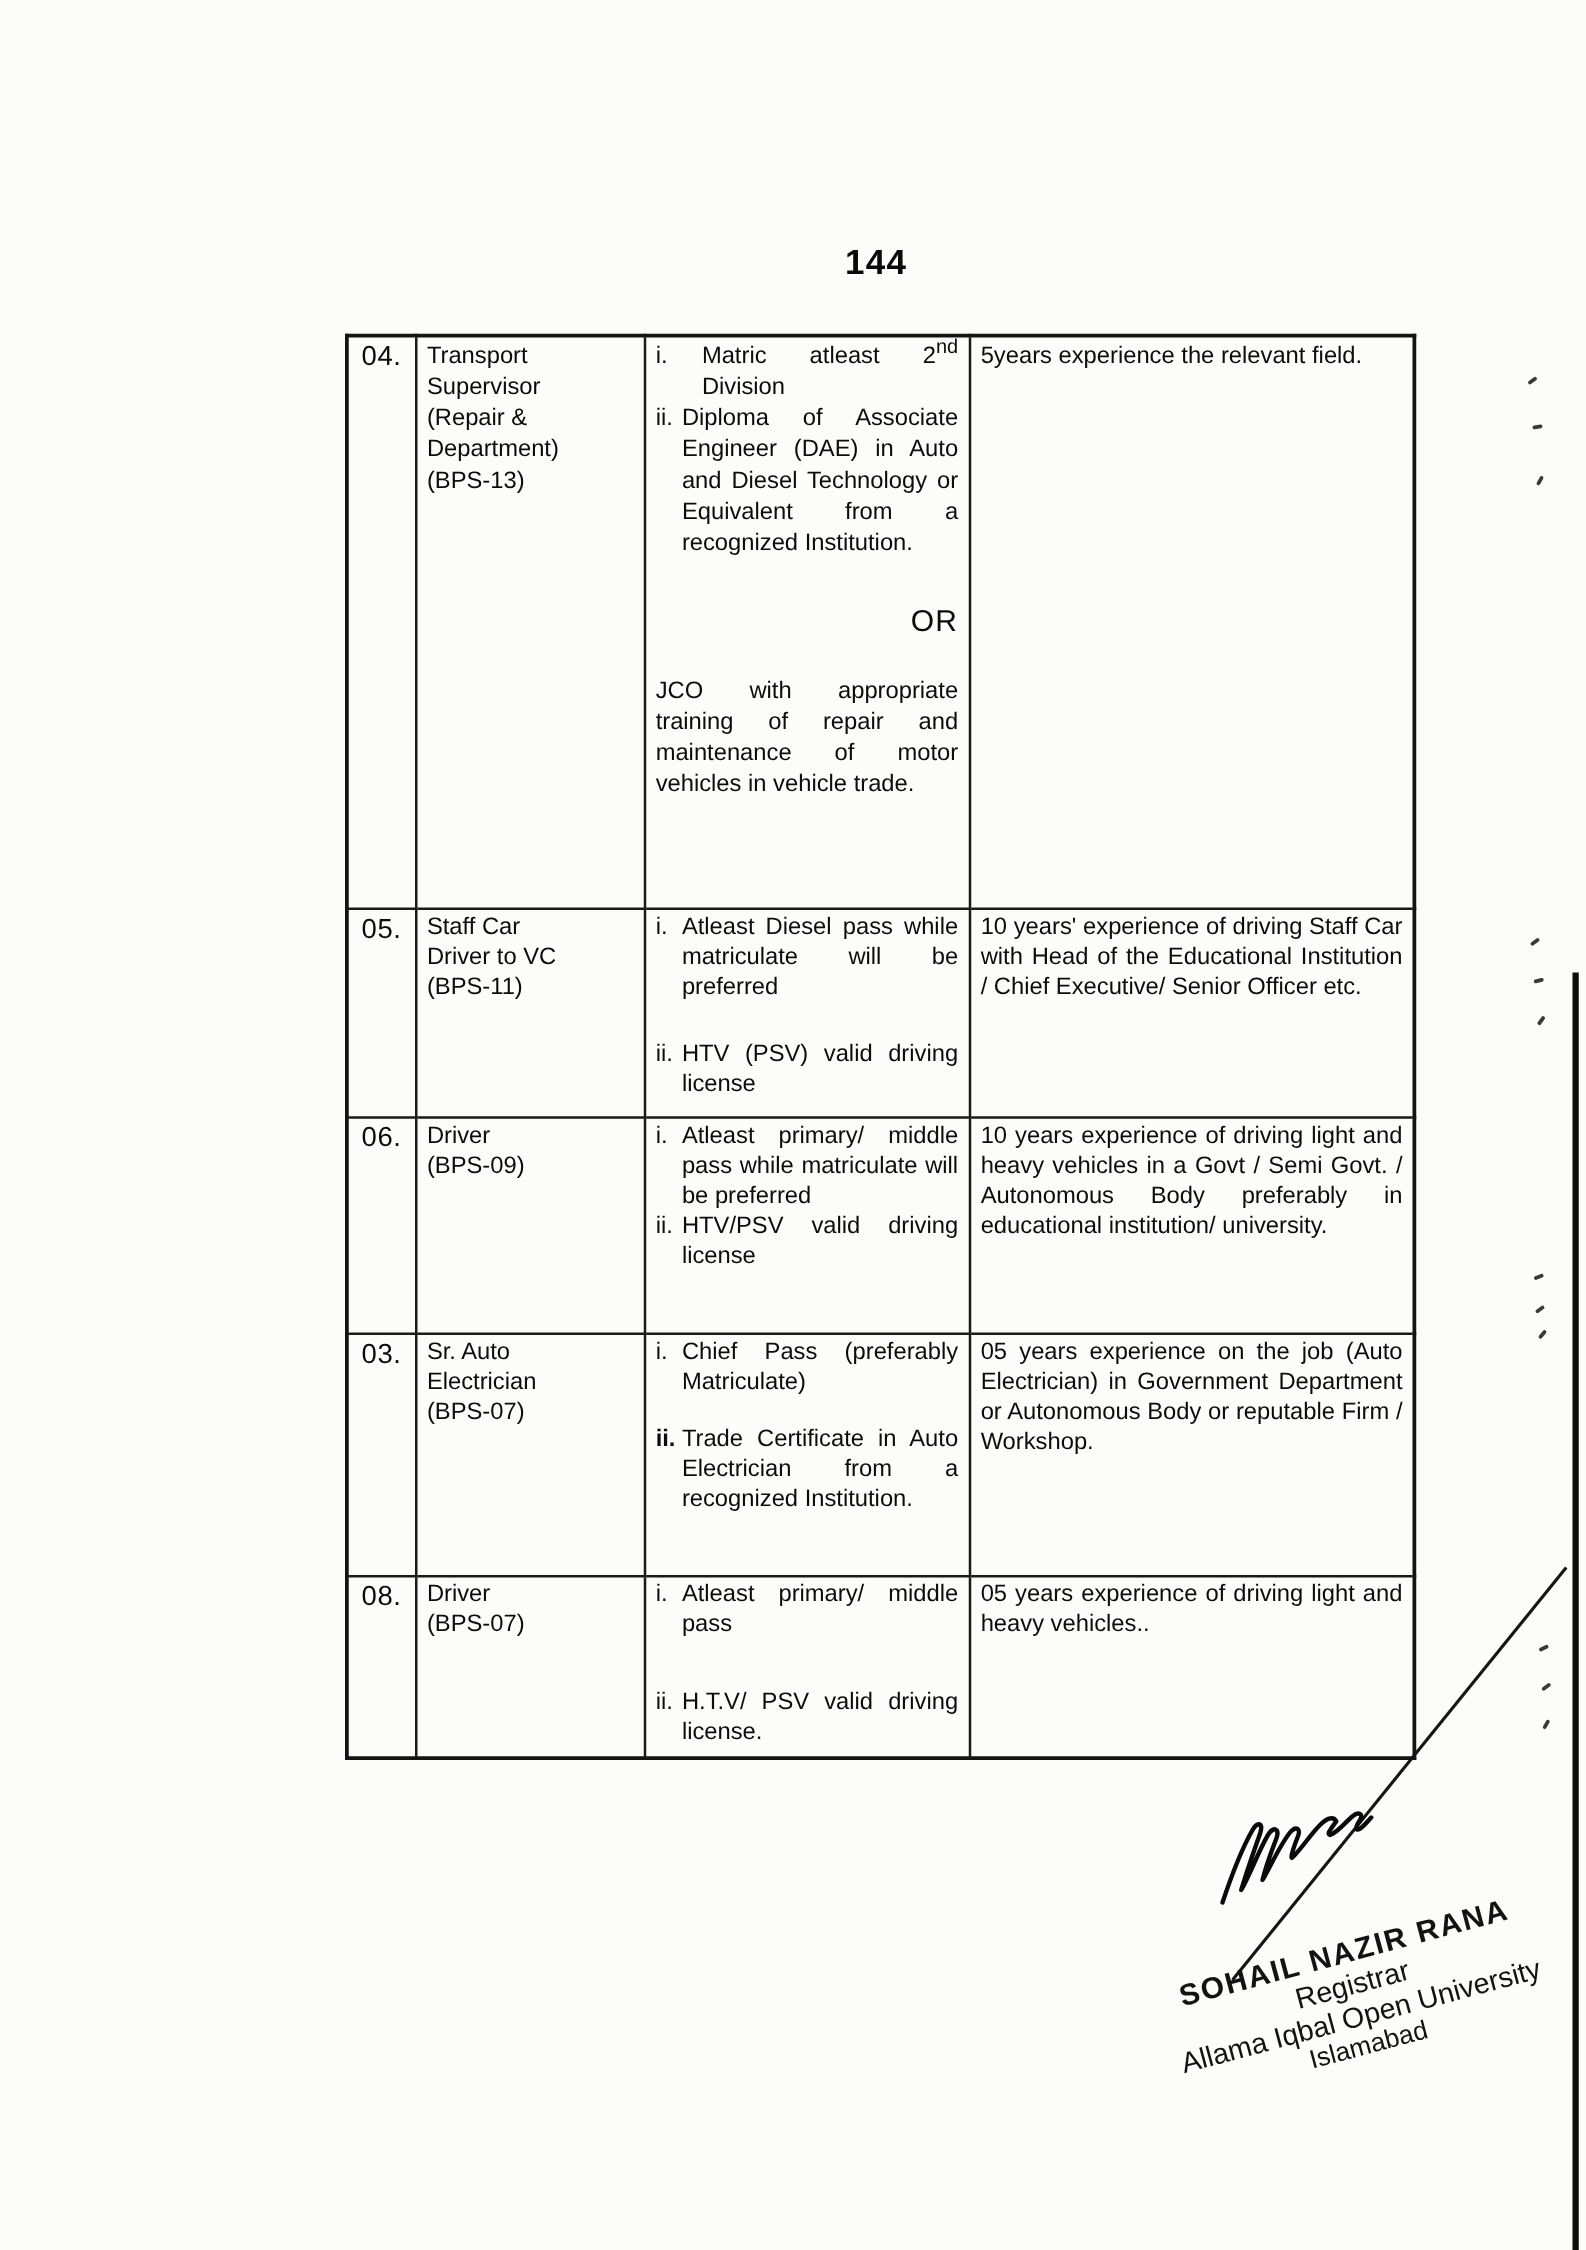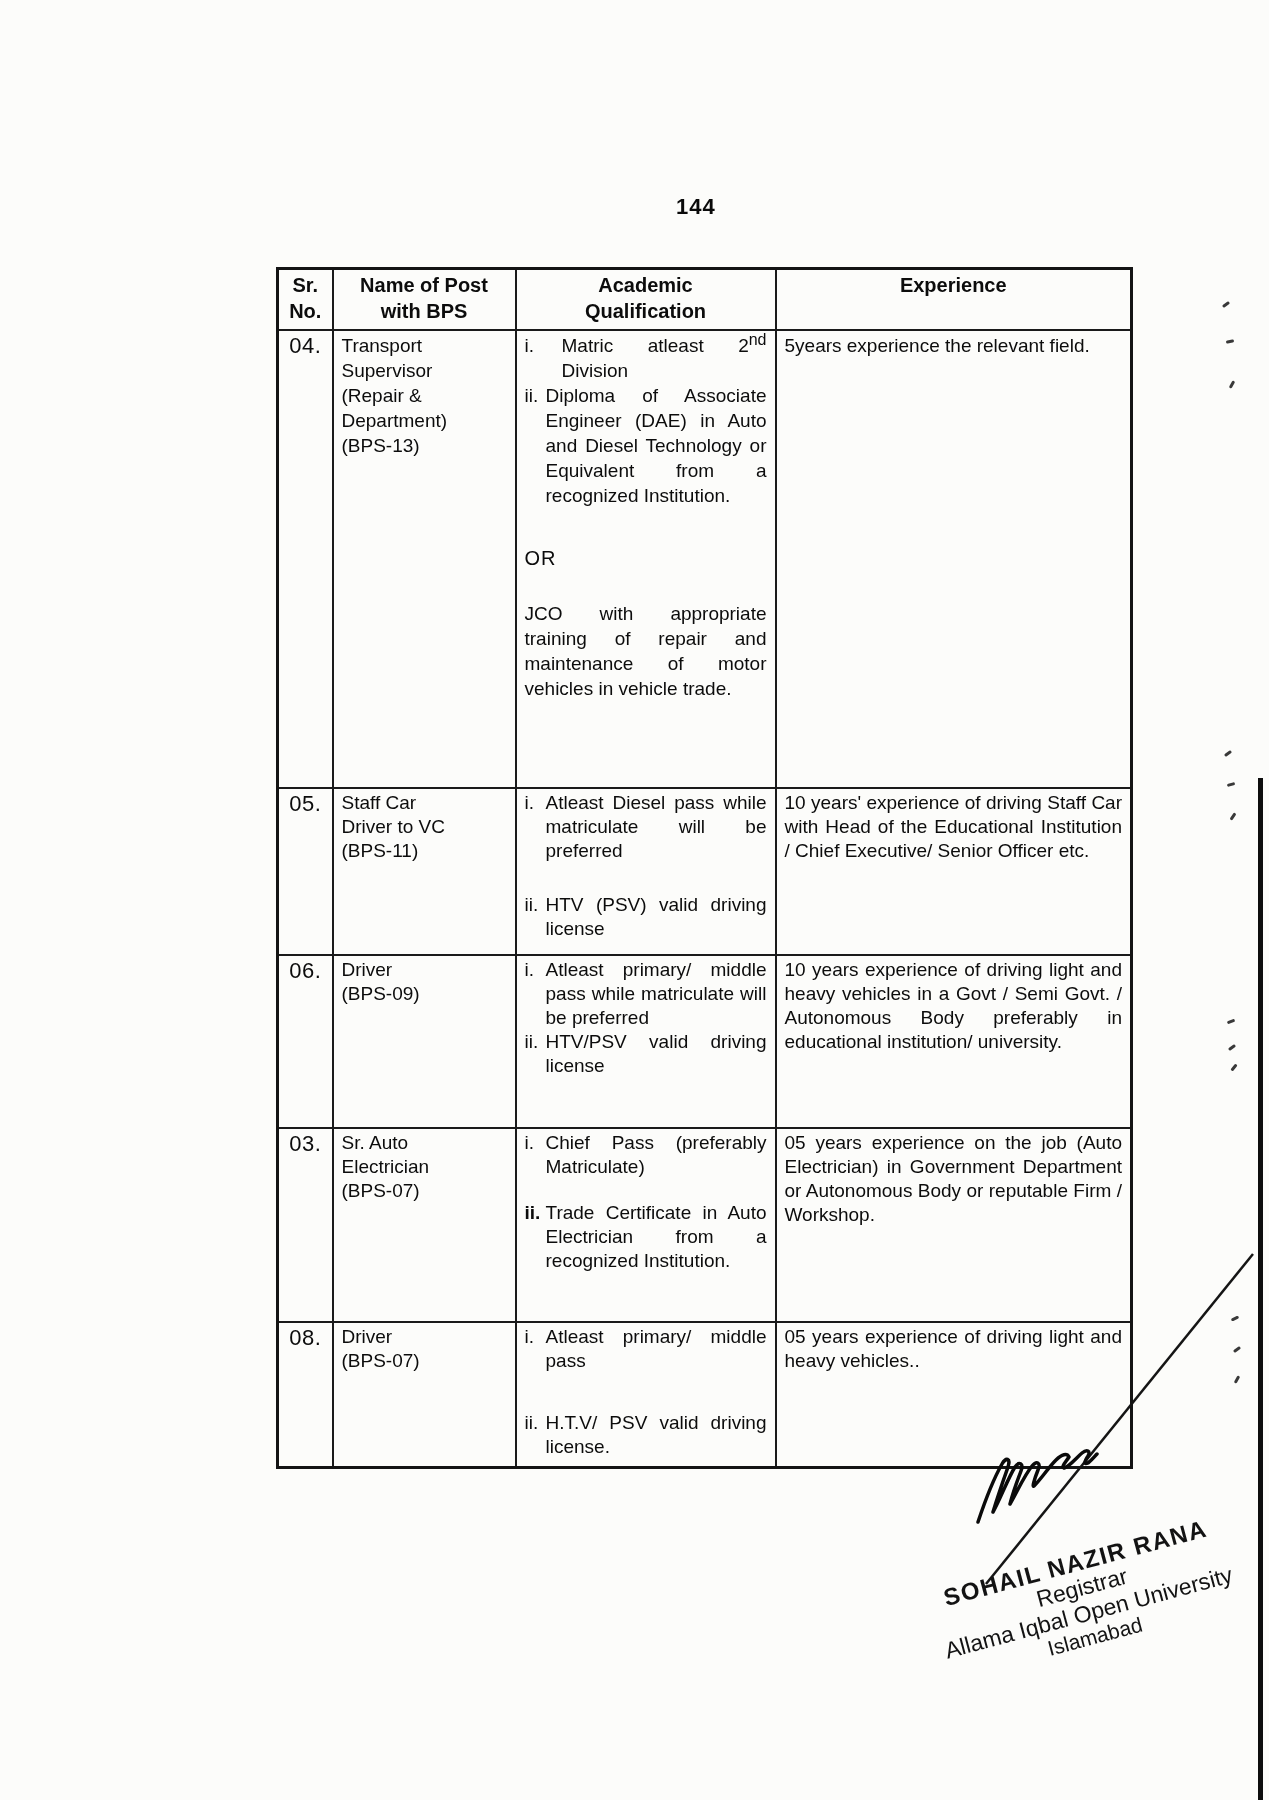--- a/index.html
+++ b/index.html
@@ -3,21 +3,21 @@
 <meta charset="utf-8">
 <style>
   html,body{margin:0;padding:0;background:#e8e8e6;}
   .page{
     position:relative;width:1269px;height:1800px;margin:0 auto;
     background:#fcfcfa;color:#0c0c0c;
     font-family:"Liberation Sans", sans-serif;overflow:hidden;
   }
   .pageno{
     position:absolute;left:676px;top:194px;
-    font-size:22px;font-weight:bold;letter-spacing:1px;color:#0a0a0a;
+    font-size:28px;font-weight:bold;letter-spacing:1px;color:#0a0a0a;
   }
   table.posts{
     position:absolute;left:276px;top:267px;width:854px;
     border-collapse:collapse;table-layout:fixed;
     border:3px solid #141414;
   }
   table.posts td{
     border:2px solid #1a1a1a;vertical-align:top;
     padding:2px 8px;overflow:hidden;
   }
@@ -30,21 +30,21 @@
   .pline{white-space:nowrap;}
   .pline.jl{display:flex;justify-content:space-between;}
   .jtext{text-align:justify;}
   .qitem{display:flex;}
   .qm{flex:none;width:21px;font-size:19px;}
   .qm.b{font-weight:bold;}
   .qtx{flex:1;text-align:justify;}
   .ind{padding-left:16px;}
   sup{font-size:16px;line-height:0;vertical-align:super;}
   .or{
-    text-align:left;font-size:20px;letter-spacing:1px;
+    text-align:right;font-size:24px;letter-spacing:1px;
     margin-top:38px;margin-bottom:30px;
   }
   .mt30{margin-top:30px;}
   .mt22{margin-top:22px;}
   .mt38{margin-top:38px;}
   .overlay{position:absolute;left:0;top:0;width:1269px;height:1800px;pointer-events:none;}
   .stamp{
     position:absolute;left:925px;top:1548px;width:320px;
     transform:rotate(-15deg);transform-origin:50% 50%;
     text-align:center;color:#131313;
@@ -65,37 +65,20 @@
 
   <table class="posts">
     <colgroup>
       <col style="width:55px">
         <col style="width:183px">
         <col style="width:260px">
         <col style="width:356px">
     </colgroup>
 
     <tbody>
-        <tr>
-      <td class="hd" style="height:55px">
-        <div>Sr.</div>
-        <div>No.</div>
-      </td>
-      <td class="hd">
-        <div>Name of Post</div>
-        <div>with BPS</div>
-      </td>
-      <td class="hd">
-        <div>Academic</div>
-        <div>Qualification</div>
-      </td>
-      <td class="hd">
-        <div>Experience</div>
-      </td>
-    </tr>
 
     <tr class="r4">
       <td class="sr" style="height:452px">04.</td>
       <td class="post">
         <div class="pline">Transport</div>
         <div class="pline">Supervisor</div>
         <div class="pline jl">
           <span>(Repair &amp;</span>
         </div>
         <div class="pline">Department)</div>

